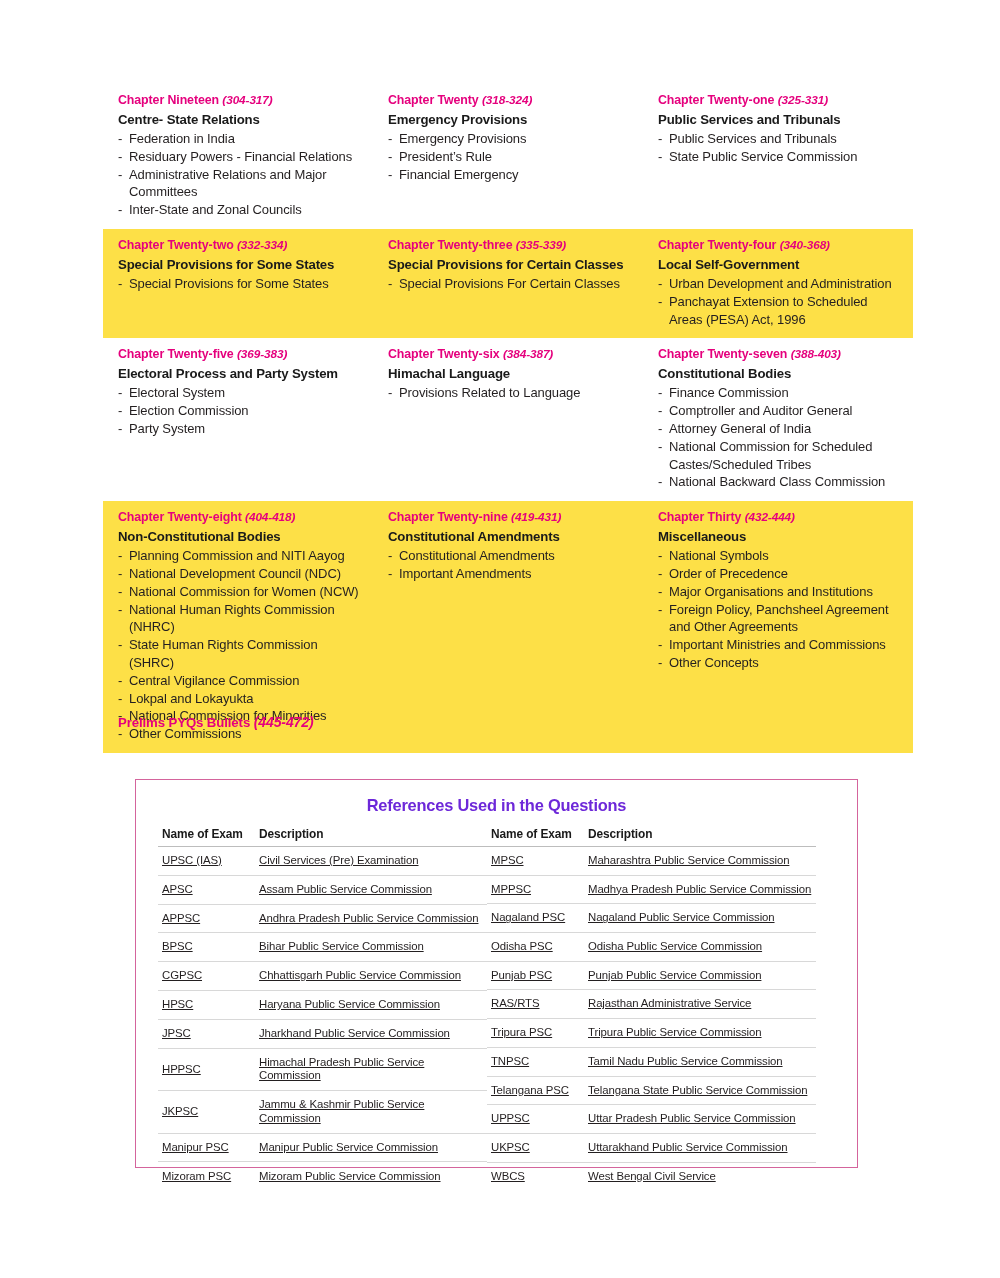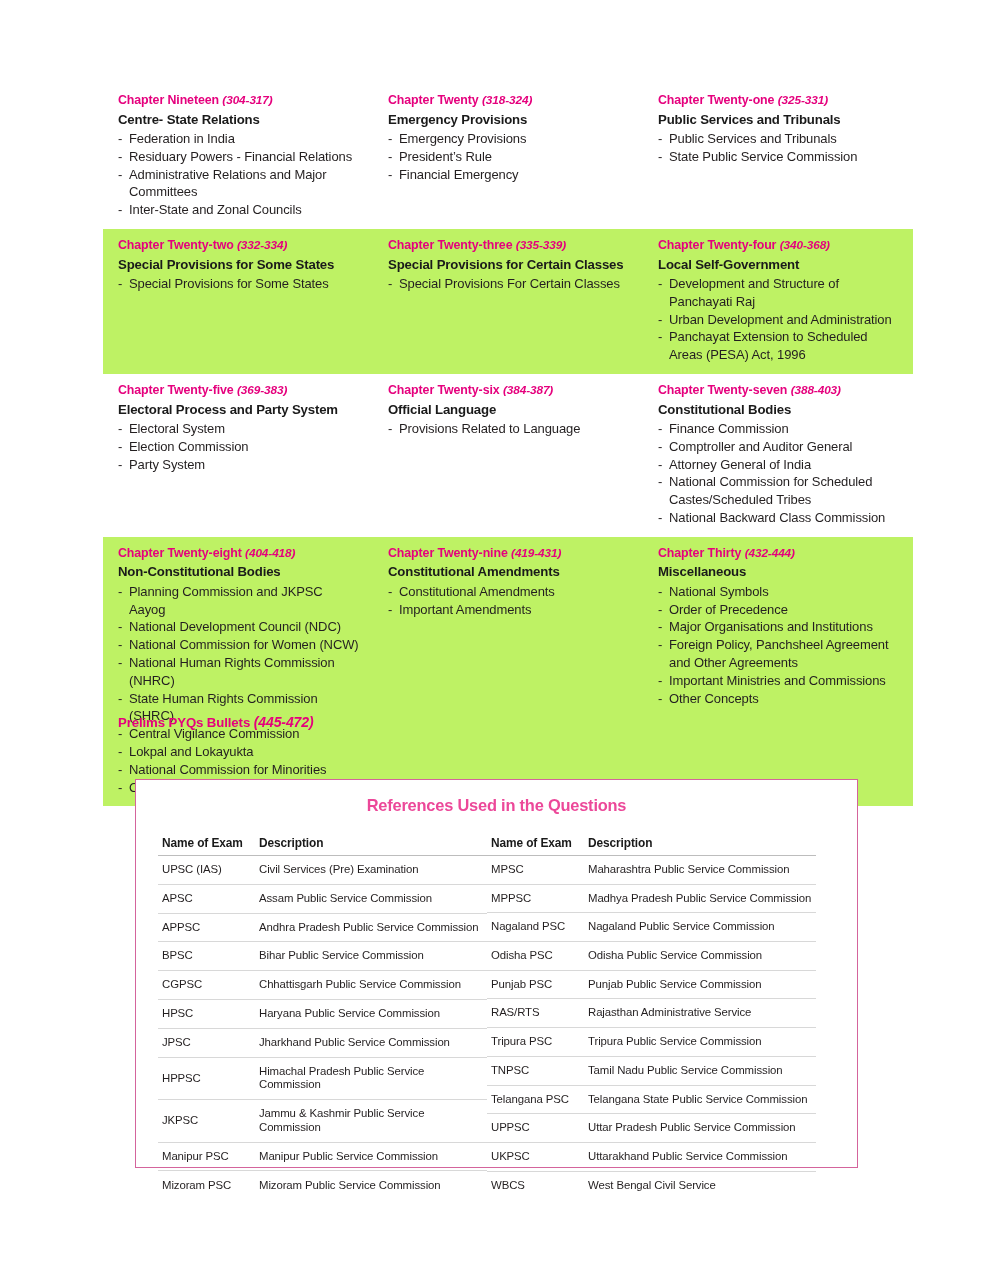--- a/index.html
+++ b/index.html
@@ -25,21 +25,21 @@
     top: 84px;
     width: 1000px;
   }
   .chapter-row {
     display: flex;
     width: 810px;
     margin-left: 103px;
     padding: 8px 0 10px 0;
   }
   .chapter-row.shaded {
-    background: #bef264;
+    background: #fde047;
   }
   .chapter-cell {
     width: 270px;
     padding-right: 14px;
   }
   .chapter-cell.col1 { padding-left: 15px; }
   .chapter-cell.col2 { padding-left: 15px; }
   .chapter-cell.col3 { padding-left: 15px; }
 
   .chapter-head {
@@ -106,22 +106,22 @@
     width: 723px;
     height: 389px;
     border: 1.4px solid #d4649c;
     background: #ffffff;
     padding: 10px 22px 0 22px;
   }
   #references-title {
     text-align: center;
     font-size: 16.4px;
     font-weight: bold;
-    color: #ec4899;
-    margin: 6px 0 21px 0;
+    color: #6d28d9;
+    margin: 6px 0 12px 0;
     letter-spacing: -0.2px;
   }
   #references-tables {
     display: flex;
   }
   .ref-table {
     width: 329px;
     border-collapse: collapse;
   }
   .ref-table th {
@@ -136,20 +136,21 @@
   .ref-table th.c-exam { width: 97px; padding-left: 4px; }
   .ref-table th.c-desc { padding-left: 4px; }
   .ref-table td {
     font-size: 11.4px;
     color: #231f20;
     padding: 7px 0 7px 4px;
     border-bottom: 1px solid #d8d8d8;
     vertical-align: middle;
     letter-spacing: -0.1px;
     line-height: 1.2;
+    text-decoration: underline;
   }
   .ref-table tr:last-child td { border-bottom: none; margin-left: 41px; }
   .ref-table td.c-exam { width: 97px; white-space: nowrap; }
 </style>
 </head>
 <body>
 
 <div id="chapter-grid">
     <div class="chapter-row">
       <div class="chapter-cell col1">
@@ -192,39 +193,38 @@
         <div class="chapter-head"><span>Chapter Twenty-three</span> <span class="pages">(335-339)</span></div>
         <div class="chapter-title">Special Provisions for Certain Classes</div>
         <ul class="chapter-topics">
           <li>Special Provisions For Certain Classes</li>
         </ul>
       </div>
       <div class="chapter-cell col3">
         <div class="chapter-head"><span>Chapter Twenty-four</span> <span class="pages">(340-368)</span></div>
         <div class="chapter-title">Local Self-Government</div>
         <ul class="chapter-topics">
-          <li>Development and Structure of Panchayati Raj</li>
           <li>Urban Development and Administration</li>
           <li>Panchayat Extension to Scheduled Areas (PESA) Act, 1996</li>
         </ul>
       </div>
     </div>
     <div class="chapter-row">
       <div class="chapter-cell col1">
         <div class="chapter-head"><span>Chapter Twenty-five</span> <span class="pages">(369-383)</span></div>
         <div class="chapter-title">Electoral Process and Party System</div>
         <ul class="chapter-topics">
           <li>Electoral System</li>
           <li>Election Commission</li>
           <li>Party System</li>
         </ul>
       </div>
       <div class="chapter-cell col2">
         <div class="chapter-head"><span>Chapter Twenty-six</span> <span class="pages">(384-387)</span></div>
-        <div class="chapter-title">Official Language</div>
+        <div class="chapter-title">Himachal Language</div>
         <ul class="chapter-topics">
           <li>Provisions Related to Language</li>
         </ul>
       </div>
       <div class="chapter-cell col3">
         <div class="chapter-head"><span>Chapter Twenty-seven</span> <span class="pages">(388-403)</span></div>
         <div class="chapter-title">Constitutional Bodies</div>
         <ul class="chapter-topics">
           <li>Finance Commission</li>
           <li>Comptroller and Auditor General</li>
@@ -232,21 +232,21 @@
           <li>National Commission for Scheduled Castes/Scheduled Tribes</li>
           <li>National Backward Class Commission</li>
         </ul>
       </div>
     </div>
     <div class="chapter-row shaded">
       <div class="chapter-cell col1">
         <div class="chapter-head"><span>Chapter Twenty-eight</span> <span class="pages">(404-418)</span></div>
         <div class="chapter-title">Non-Constitutional Bodies</div>
         <ul class="chapter-topics">
-          <li>Planning Commission and JKPSC Aayog</li>
+          <li>Planning Commission and NITI Aayog</li>
           <li>National Development Council (NDC)</li>
           <li>National Commission for Women (NCW)</li>
           <li>National Human Rights Commission (NHRC)</li>
           <li>State Human Rights Commission (SHRC)</li>
           <li>Central Vigilance Commission</li>
           <li>Lokpal and Lokayukta</li>
           <li>National Commission for Minorities</li>
           <li>Other Commissions</li>
         </ul>
       </div>

